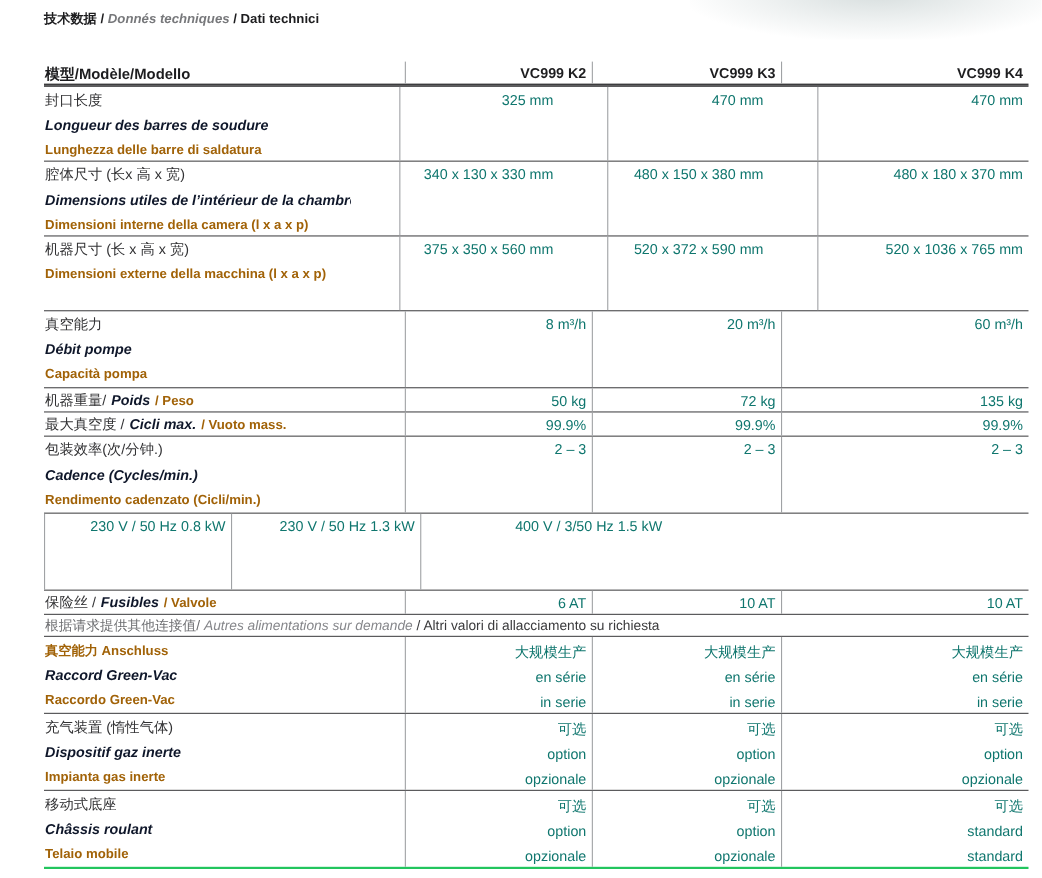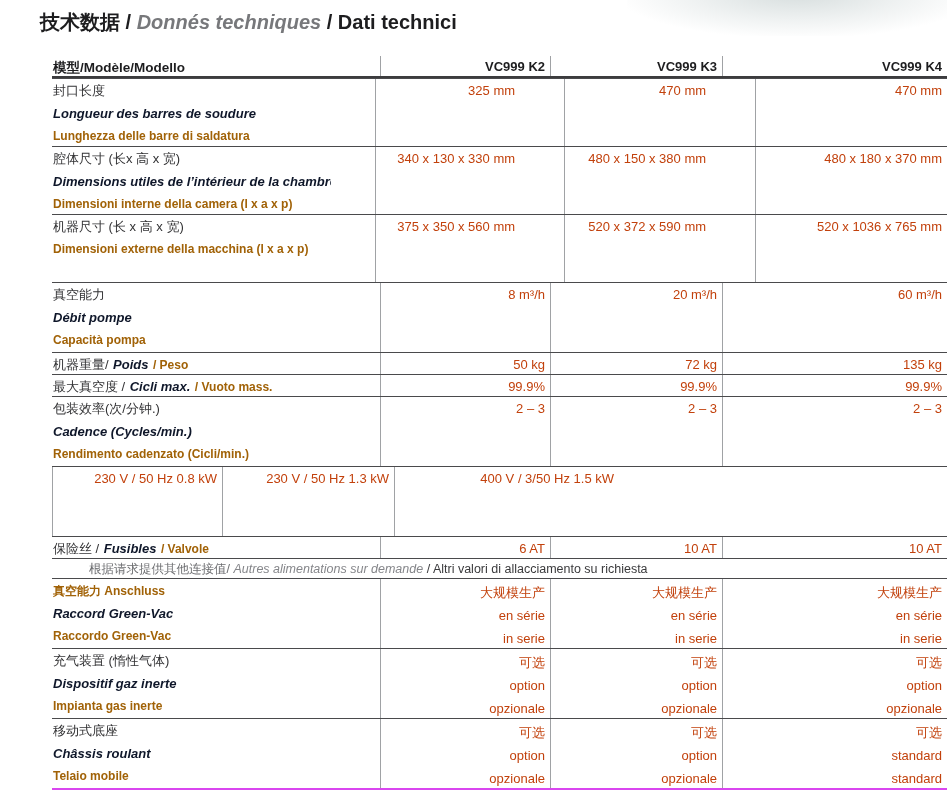--- a/index.html
+++ b/index.html
@@ -6,47 +6,47 @@
   html,body { background:#ffffff; }
   body { font-family:"Liberation Sans","DejaVu Sans",sans-serif; color:#2e2e30; }
   .page { position:relative; width:947px; height:798px; background:#ffffff; overflow:hidden; }
 
   .corner-blob {
     position:absolute; top:-34px; right:-20px; width:340px; height:70px;
     background:radial-gradient(ellipse at 50% 40%, rgba(150,168,168,0.38) 0%, rgba(170,185,185,0.18) 45%, rgba(255,255,255,0) 75%);
     pointer-events:none;
   }
 
-  .doc-title { position:absolute; left:40px; top:9px; font-size:20px; font-weight:bold; color:#1d1d1f; }
+  .doc-title { position:absolute; left:40px; top:9px; font-size:12px; font-weight:bold; color:#1d1d1f; }
   .doc-title .t-fr { font-style:italic; color:#77787b; }
 
-  .spec-table { position:absolute; left:52px; top:56px; width:895px; border-bottom:2px solid #d946ef; }
+  .spec-table { position:absolute; left:40px; top:56px; width:895px; border-bottom:2px solid #22c55e; }
 
   .row { display:flex; width:100%; border-top:1px solid #4a4a4c; }
   .row.hdr { border-top:none; border-bottom:2px solid #3c3c3e; height:22px; }
   .h68 { height:68px;gap:44px; } .h70 { height:70px; } .h22 { height:22px; } .h20 { height:20px; }
 
   .cell { overflow:hidden; }
   .c-label { width:328px; padding:1px 4px 0 1px; }
   .c-k2 { width:170px; } .c-k3 { width:172px; } .c-k4 { width:225px; }
   .c-val { border-left:1px solid #a0a2a5; text-align:right; padding:2px 5px 0 2px;
-           font-size:13px; color:#c2410c; line-height:20px; }
+           font-size:13px; color:#0f766e; line-height:20px; }
   .row.hdr .c-val { color:#1d1d1f; font-weight:bold; padding-top:1px; }
 
   .hdr-label { font-size:13.5px; font-weight:bold; color:#1d1d1f; line-height:21px; }
 
   .lz { font-size:13px; color:#323234; line-height:22px; white-space:nowrap; }
   .lf { font-size:13px; font-weight:bold; font-style:italic; color:#0f172a; line-height:23px; white-space:nowrap; }
   .li { font-size:12px; font-weight:bold; color:#a16207; line-height:22px; white-space:nowrap; }
   .inline-label { line-height:20px; padding-top:1px; }
   .inline-label .lz, .inline-label .lf, .inline-label .li { display:inline; line-height:20px; }
 
   .vline { line-height:23px; }
 
-  .c-span { width:100%; padding:1px 4px 0 1px; font-size:12.5px; line-height:18px;margin-left:36px; }
+  .c-span { width:100%; padding:1px 4px 0 1px; font-size:12.5px; line-height:18px; }
   .sz { color:#6d6e71; }
   .sf { font-style:italic; color:#85868a; }
   .si { color:#3a3a3c; }
 </style>
 </head>
 <body>
 
 <div class="page">
   <div class="corner-blob"></div>
 

